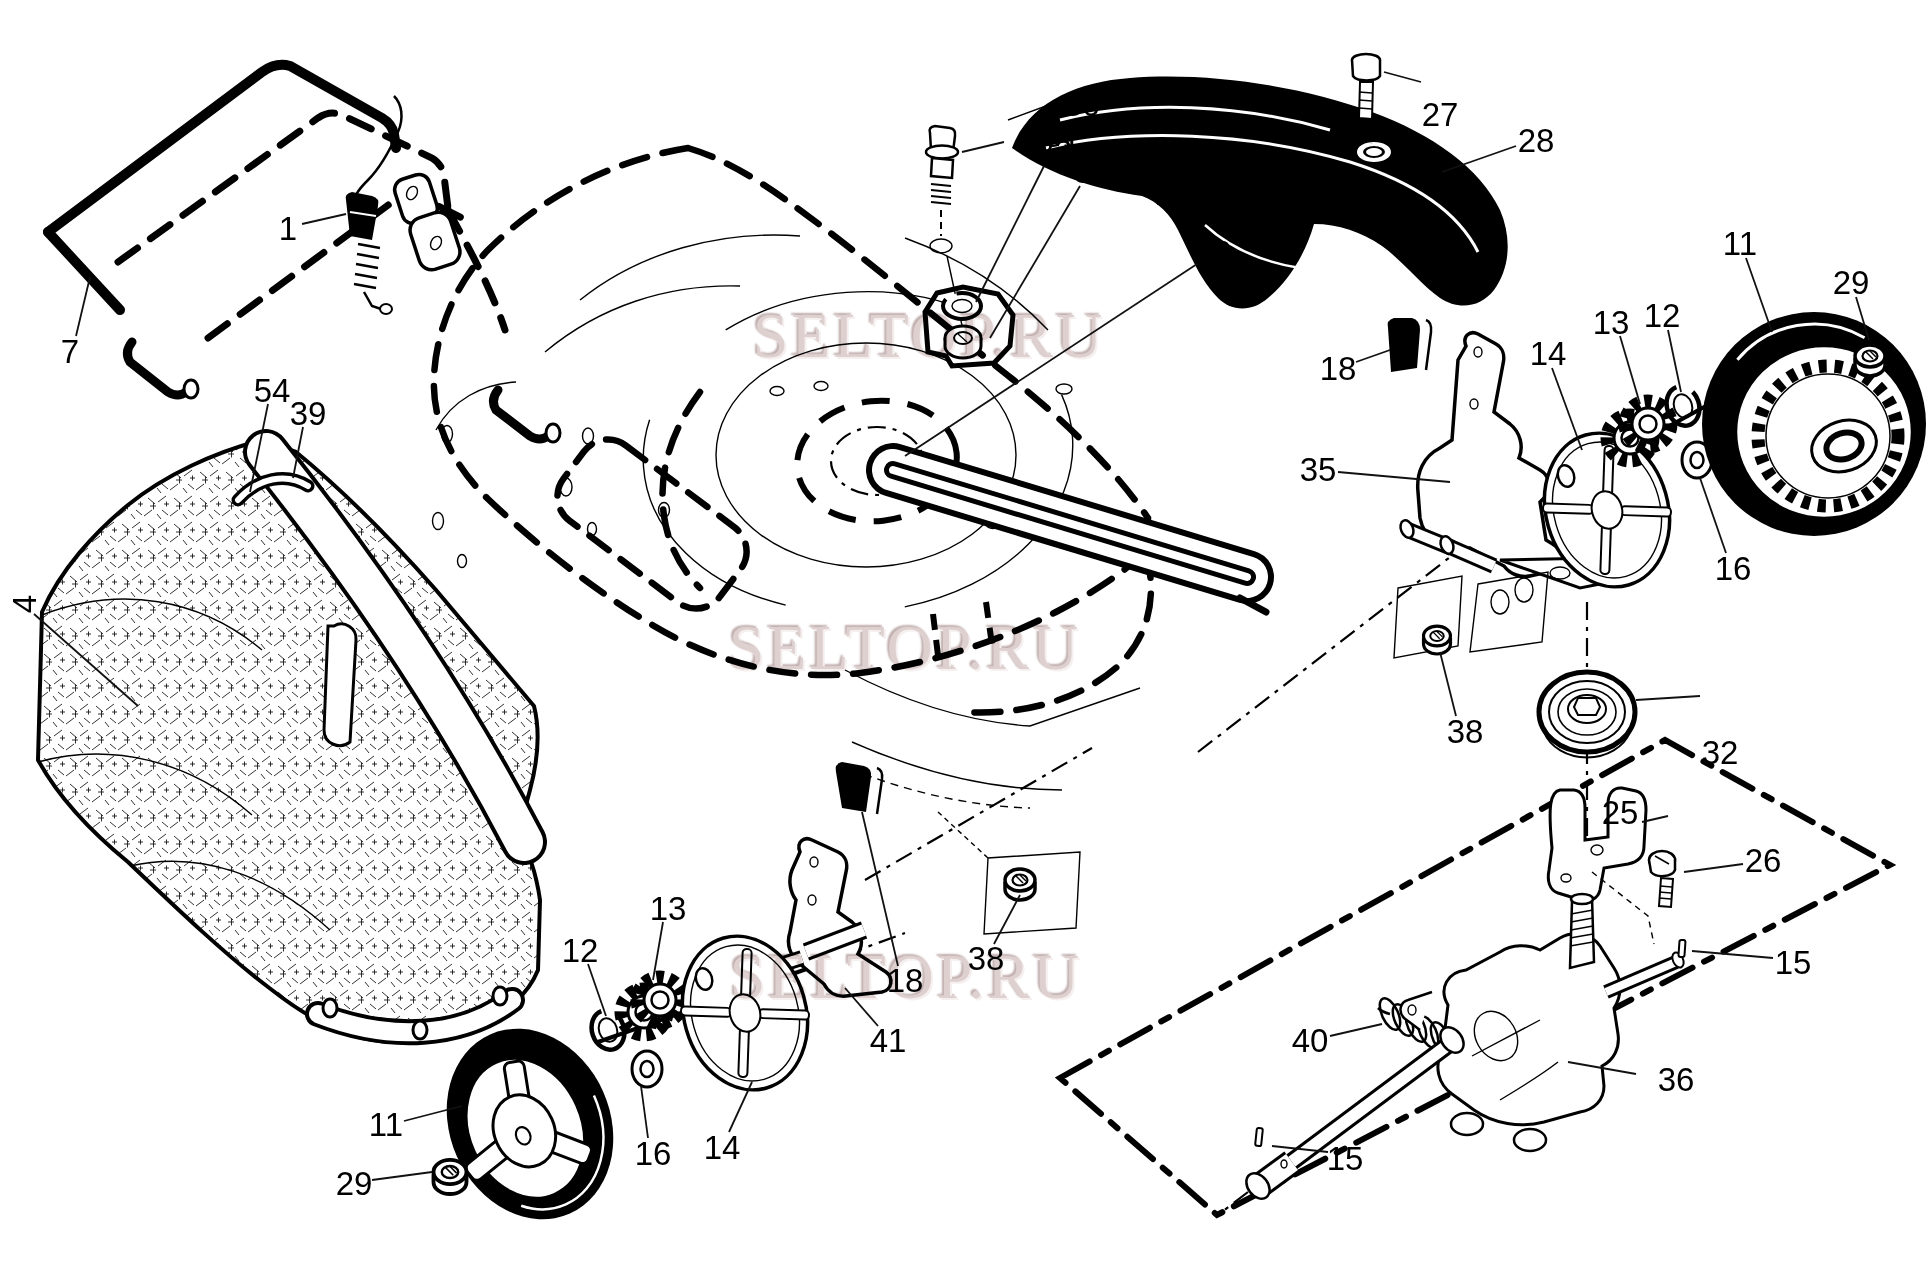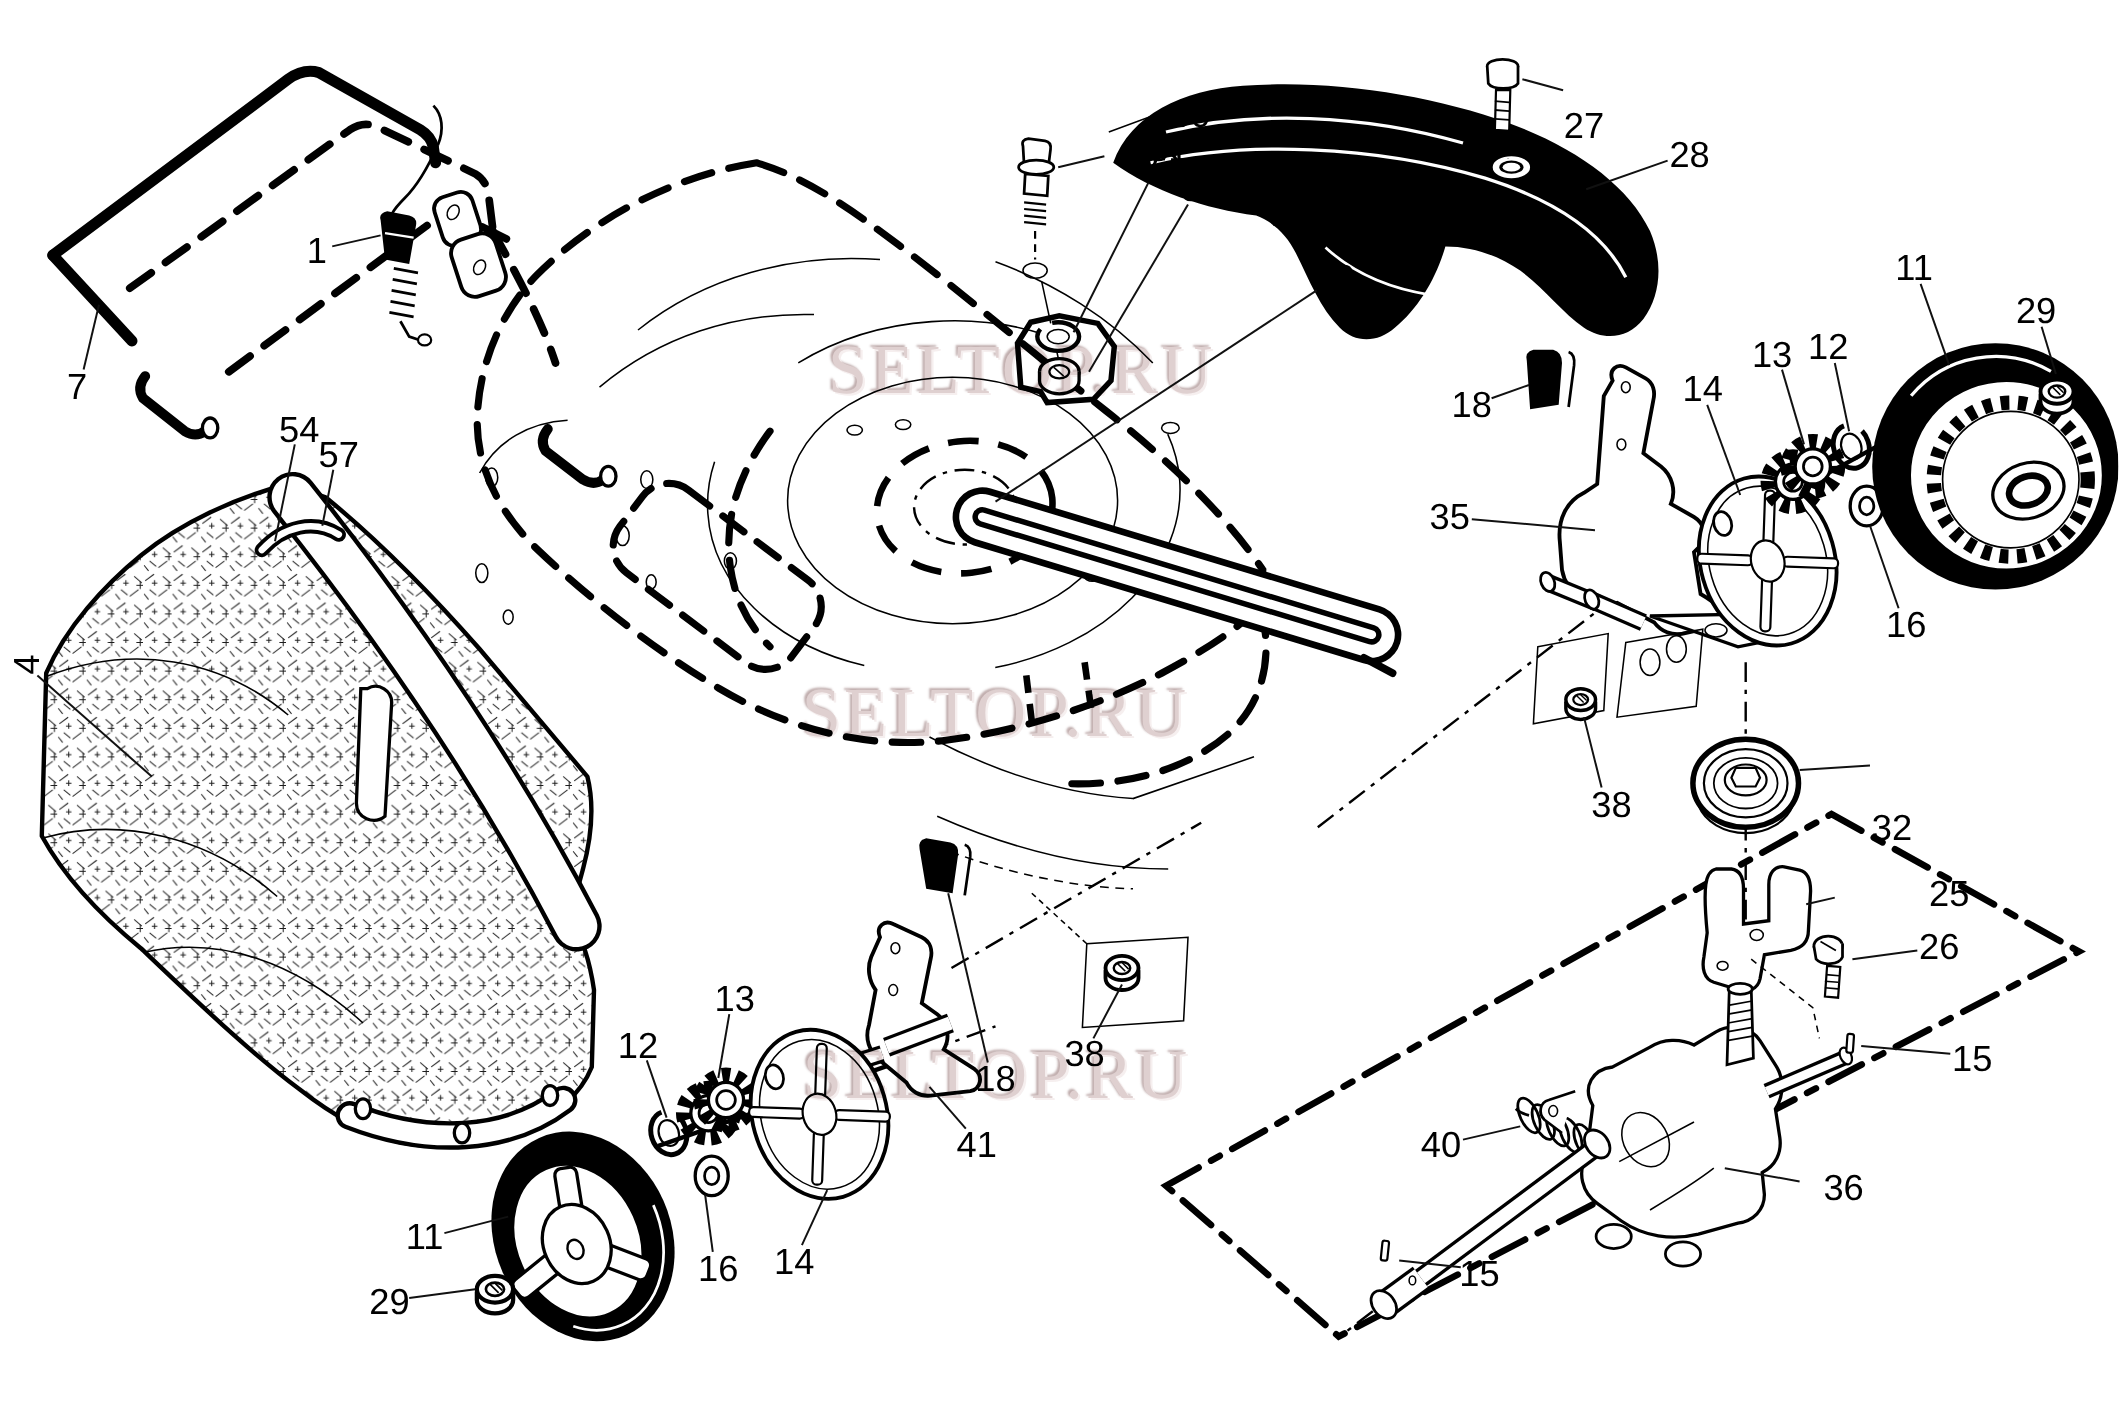--- a/index.html
+++ b/index.html
@@ -428,40 +428,40 @@
       <line x1="372" y1="1180" x2="432" y2="1172" class="leader"></line>
     </svg>
 
 <div id="callout-layer">
       <div class="watermark" style="left: 929px; top: 336px; color: rgb(220, 203, 203);">SELTOP.RU</div>
       <div class="watermark" style="left: 905px; top: 648px; color: rgb(220, 203, 203);">SELTOP.RU</div>
       <div class="watermark" style="left: 906px; top: 977px; color: rgb(220, 203, 203);">SELTOP.RU</div>
       <div class="callout" style="left: 288px; top: 228px;">1</div>
       <div class="callout" style="left: 70px; top: 351px;">7</div>
       <div class="callout" style="left: 272px; top: 390px;">54</div>
-      <div class="callout" style="left: 308px; top: 413px;">57</div>
+      <div class="callout" style="left: 308px; top: 413px;">39</div>
       <div class="callout" style="left: 24px; top: 604px; transform: translate(-50%, -50%) rotate(-90deg);">4</div>
       <div class="callout" style="left: 1082px; top: 104px;">80</div>
       <div class="callout" style="left: 1062px; top: 135px;">81</div>
       <div class="callout" style="left: 1054px; top: 151px;">82</div>
       <div class="callout" style="left: 1092px; top: 171px;">83</div>
       <div class="callout" style="left: 1213px; top: 252px;">33</div>
       <div class="callout" style="left: 1440px; top: 86px; margin-top: 28px;">27</div>
       <div class="callout" style="left: 1536px; top: 140px;">28</div>
       <div class="callout" style="left: 1338px; top: 368px;">18</div>
       <div class="callout" style="left: 1318px; top: 469px;">35</div>
       <div class="callout" style="left: 1548px; top: 353px;">14</div>
       <div class="callout" style="left: 1611px; top: 322px;">13</div>
       <div class="callout" style="left: 1662px; top: 315px;">12</div>
       <div class="callout" style="left: 1740px; top: 243px;">11</div>
       <div class="callout" style="left: 1851px; top: 282px;">29</div>
       <div class="callout" style="left: 1733px; top: 568px;">16</div>
       <div class="callout" style="left: 1465px; top: 731px;">38</div>
       <div class="callout" style="left: 1720px; top: 724px; margin-top: 28px;">32</div>
-      <div class="callout" style="left: 1772px; top: 812px;">25</div>
+      <div class="callout" style="left: 1620px; top: 812px;">25</div>
       <div class="callout" style="left: 1763px; top: 860px;">26</div>
       <div class="callout" style="left: 1793px; top: 962px;">15</div>
       <div class="callout" style="left: 1656px; top: 1079px; margin-left: 20px;">36</div>
       <div class="callout" style="left: 1310px; top: 1040px;">40</div>
       <div class="callout" style="left: 1345px; top: 1158px;">15</div>
       <div class="callout" style="left: 986px; top: 958px;">38</div>
       <div class="callout" style="left: 905px; top: 980px;">18</div>
       <div class="callout" style="left: 888px; top: 1040px;">41</div>
       <div class="callout" style="left: 668px; top: 908px;">13</div>
       <div class="callout" style="left: 580px; top: 950px;">12</div>

